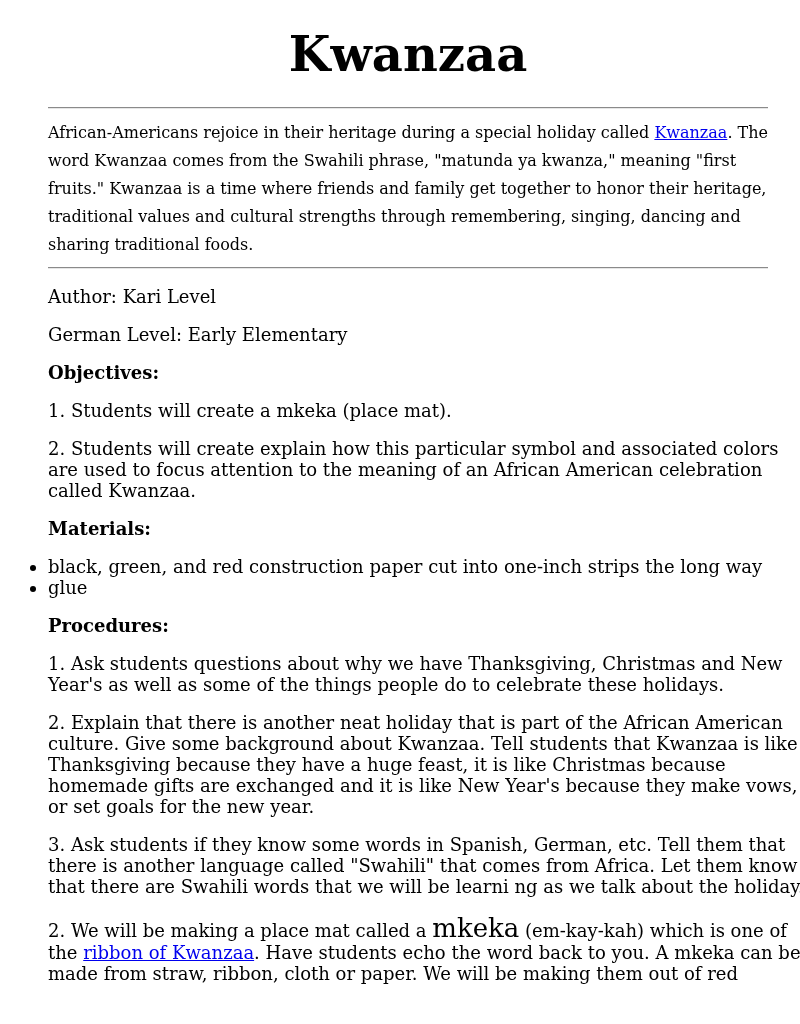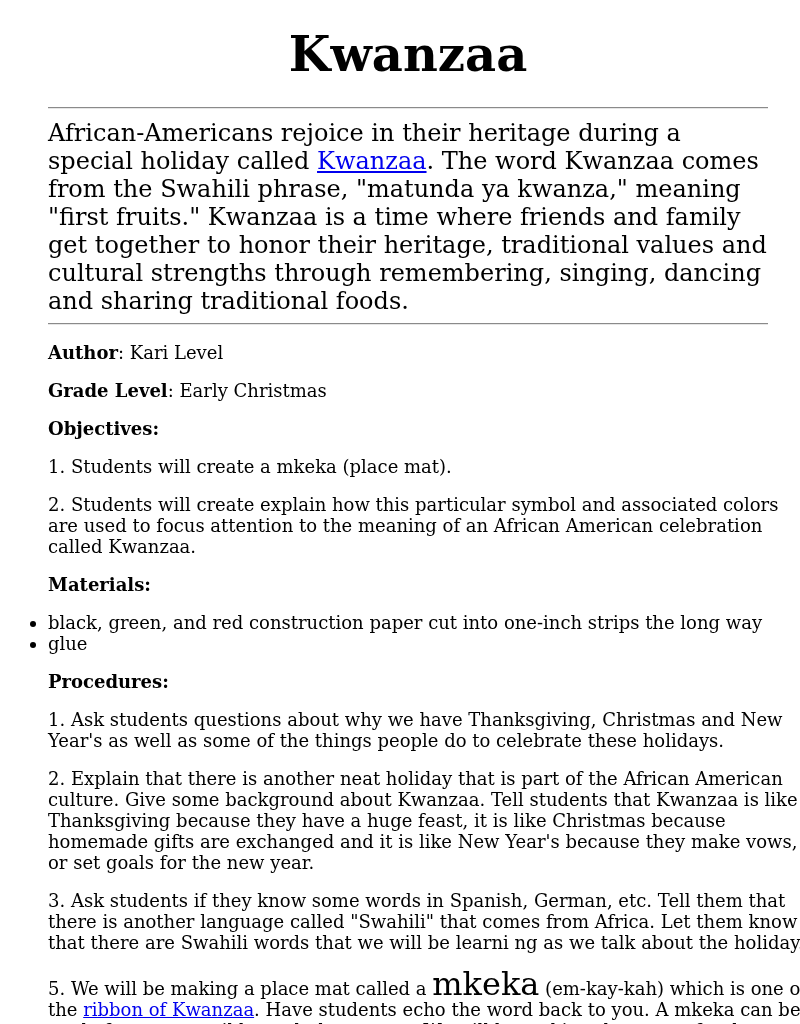--- a/index.html
+++ b/index.html
@@ -31,77 +31,77 @@
     margin: 0 40px;
   }
   hr.rule {
     border: none;
     border-top: 1px solid #8a8a8a;
     border-bottom: 1px solid #e6e6e6;
     height: 0;
     margin: 8px 0;
   }
   p.intro {
-    font-size: 24px;
+    font-size: 16px;
     line-height: 28px;
     margin: 10px 0 6px 0;
   }
   .content {
     margin-left: 40px;
     margin-right: 0;
   }
   .content p {
     font-size: 18px;
     line-height: 21px;
     margin: 17px 0;
   }
   .content p.heading {
     font-weight: bold;
   }
   .label {
-    font-weight: bold;
+    font-weight: normal;
   }
   ul.materials {
     margin: 17px 0;
     padding-left: 0;
     list-style: disc outside;
   }
   ul.materials li {
     font-size: 18px;
     line-height: 21px;
     margin: 0;
   }
   a.doc-link {
     color: #0000ee;
     text-decoration: underline;
     cursor: pointer;
   }
   .big-term {
-    font-size: 32px;
+    font-size: 26px;
     line-height: 28px;
   }
 </style>
 </head>
 <body>
 
 <div class="page">
 
   <h1 class="title">Kwanzaa</h1>
 
   <div class="intro-block">
     <hr class="rule">
     <p class="intro"><span>African-Americans rejoice in their heritage during a special holiday called </span><a class="doc-link">Kwanzaa</a><span>. The word Kwanzaa comes from the Swahili phrase, "matunda ya kwanza," meaning "first fruits." Kwanzaa is a time where friends and family get together to honor their heritage, traditional values and cultural strengths through remembering, singing, dancing and sharing traditional foods.</span></p>
     <hr class="rule">
   </div>
 
   <div class="content">
 
     <p><span class="label">Author</span><span>: Kari Level</span></p>
 
-    <p><span class="label">Grade Level</span><span>: Early Christmas</span></p>
+    <p><span class="label">German Level</span><span>: Early Elementary</span></p>
 
     <p class="heading">Objectives:</p>
 
     <p>1. Students will create a mkeka (place mat).</p>
 
     <p>2. Students will create explain how this particular symbol and associated colors are used to focus attention to the meaning of an African American celebration called Kwanzaa.</p>
 
     <p class="heading">Materials:</p>
 
     <ul class="materials">
@@ -110,17 +110,17 @@
     </ul>
 
     <p class="heading">Procedures:</p>
 
     <p>1. Ask students questions about why we have Thanksgiving, Christmas and New Year's as well as some of the things people do to celebrate these holidays.</p>
 
     <p>2. Explain that there is another neat holiday that is part of the African American culture. Give some background about Kwanzaa. Tell students that Kwanzaa is like Thanksgiving because they have a huge feast, it is like Christmas because homemade gifts are exchanged and it is like New Year's because they make vows, or set goals for the new year.</p>
 
     <p>3. Ask students if they know some words in Spanish, German, etc. Tell them that there is another language called "Swahili" that comes from Africa. Let them know that there are Swahili words that we will be learni ng as we talk about the holiday.</p>
 
-    <p><span>5. We will be making a place mat called a </span><span class="big-term">mkeka</span><span> (em-kay-kah) which is one of the </span><a class="doc-link">ribbon of Kwanzaa</a><span>. Have students echo the word back to you. A mkeka can be made from straw, ribbon, cloth or paper. We will be making them out of red</span></p>
+    <p><span>2. We will be making a place mat called a </span><span class="big-term">mkeka</span><span> (em-kay-kah) which is one of the </span><a class="doc-link">ribbon of Kwanzaa</a><span>. Have students echo the word back to you. A mkeka can be made from straw, ribbon, cloth or paper. We will be making them out of red</span></p>
 
   </div>
 
 </div>
 
 </body></html>

